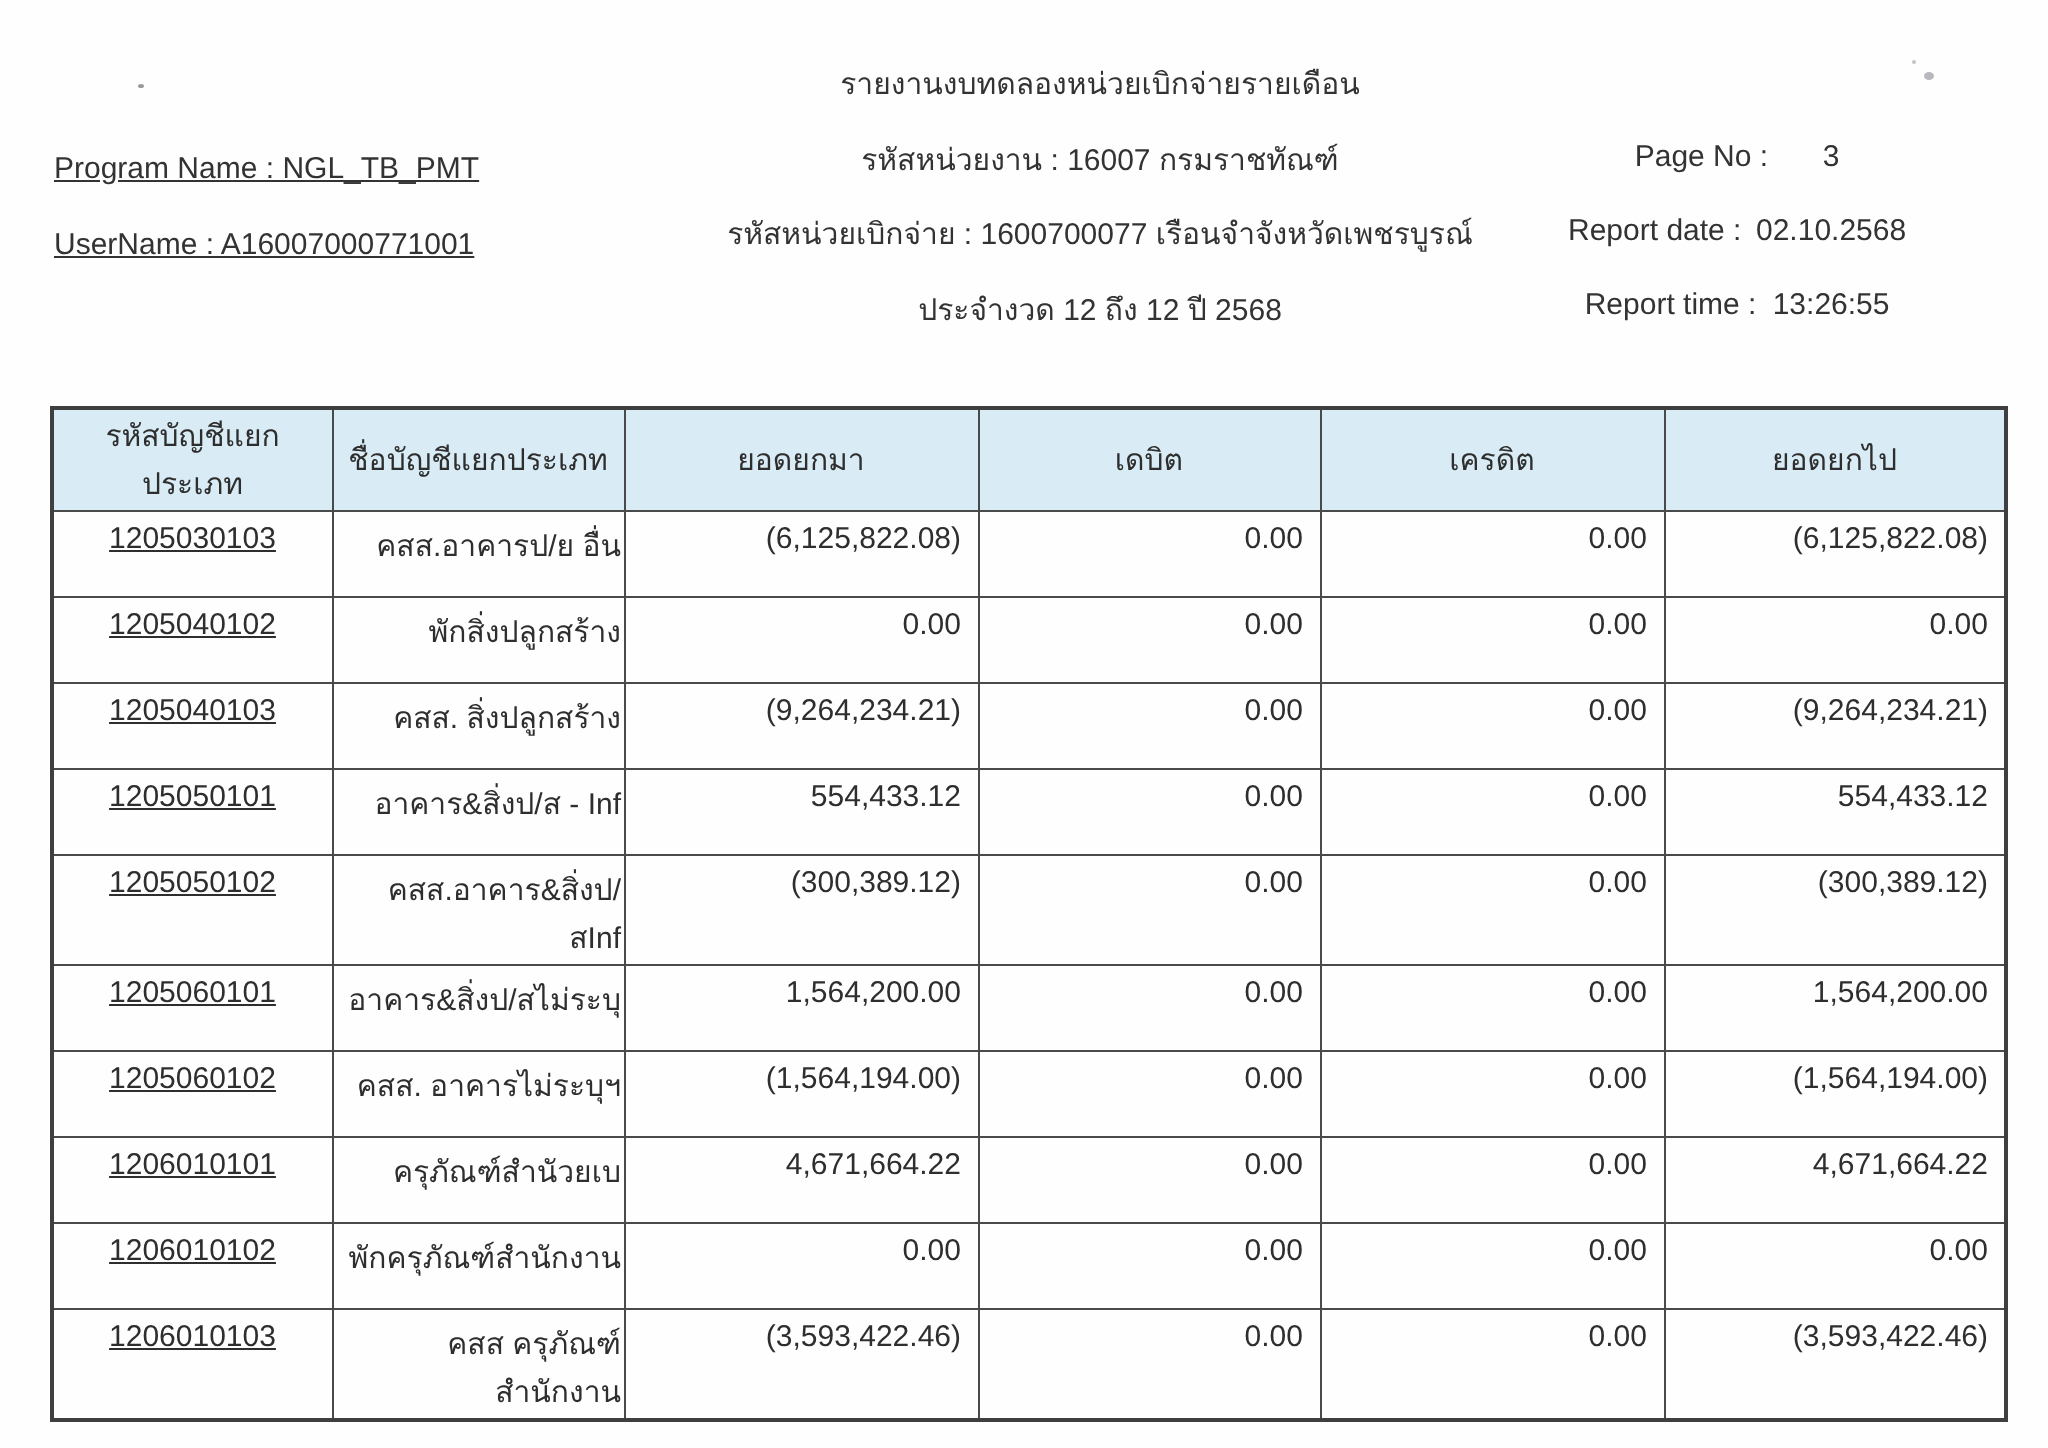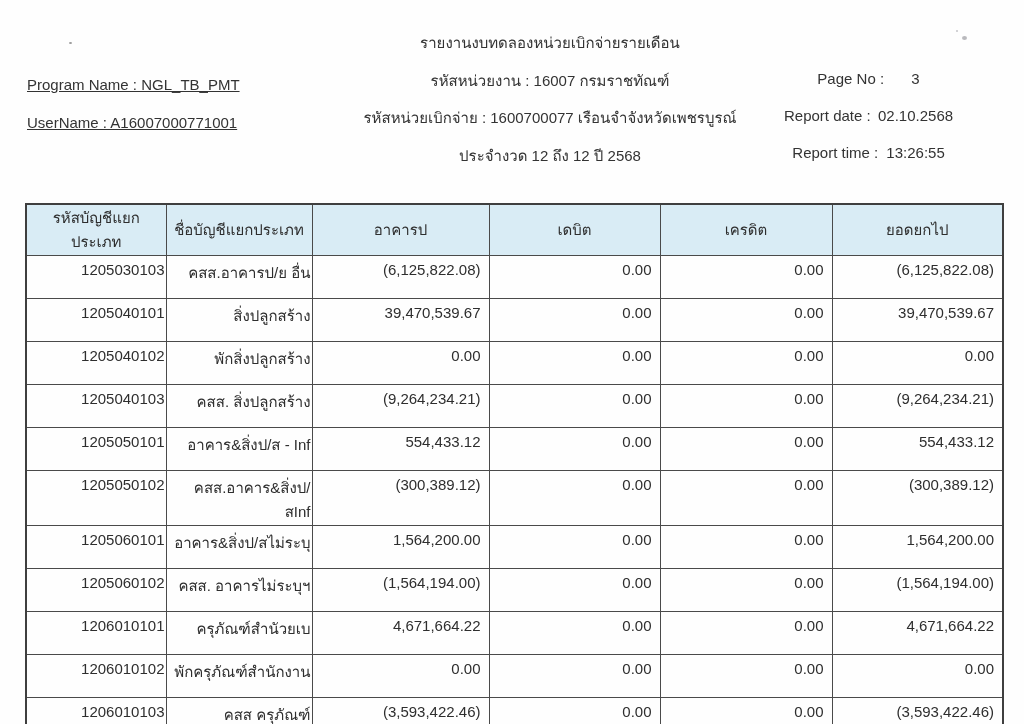--- a/index.html
+++ b/index.html
@@ -68,21 +68,21 @@
     font-weight: normal;
     text-align: center;
     vertical-align: middle;
   }
   table.report td {
     height: 36px;
     vertical-align: top;
     padding-top: 5px;
     background: #fefefe;
   }
-  td.c-code  { text-align: right;  padding-left: 1px;  padding-top: 9px; }
+  td.c-code  { text-align: center;  padding-left: 1px;  padding-top: 9px; text-decoration: underline; }
   td.c-name  { text-align: right;  padding-left: 6px; }
   td.c-num   { text-align: right; padding-right: 8px; margin-left: 23px; }
   
   .artifact {
     position: absolute;
     border-radius: 50%;
     background: #9a9a9a;
   }
   .artifact.a1 { left: 69px;  top: 42px; width: 3px; height: 2px; }
   .artifact.a2 { left: 962px; top: 36px; width: 5px; height: 4px; background:#b9b9bd; }
@@ -130,44 +130,36 @@
         <col style="width:146px">
         <col style="width:177px">
       <col style="width:171px">
         <col style="width:172px">
         <col style="width:171px">
     </colgroup>
     <thead>
       <tr>
         <th>รหัสบัญชีแยกประเภท</th>
         <th>ชื่อบัญชีแยกประเภท</th>
-        <th>อาคารป</th>
+        <th>ยอดยกมา</th>
         <th>เดบิต</th>
         <th>เครดิต</th>
         <th>ยอดยกไป</th>
       </tr>
     </thead>
     <tbody>
       <tr>
         <td class="c-code">1205030103</td>
         <td class="c-name">คสส.อาคารป/ย อื่น</td>
         <td class="c-num">(6,125,822.08)</td>
         <td class="c-num">0.00</td>
         <td class="c-num">0.00</td>
         <td class="c-num">(6,125,822.08)</td>
       </tr>
       <tr>
-        <td class="c-code">1205040101</td>
-        <td class="c-name">สิ่งปลูกสร้าง</td>
-        <td class="c-num">39,470,539.67</td>
-        <td class="c-num">0.00</td>
-        <td class="c-num">0.00</td>
-        <td class="c-num">39,470,539.67</td>
-      </tr>
-      <tr>
         <td class="c-code">1205040102</td>
         <td class="c-name">พักสิ่งปลูกสร้าง</td>
         <td class="c-num">0.00</td>
         <td class="c-num">0.00</td>
         <td class="c-num">0.00</td>
         <td class="c-num">0.00</td>
       </tr>
       <tr>
         <td class="c-code">1205040103</td>
         <td class="c-name">คสส. สิ่งปลูกสร้าง</td>

